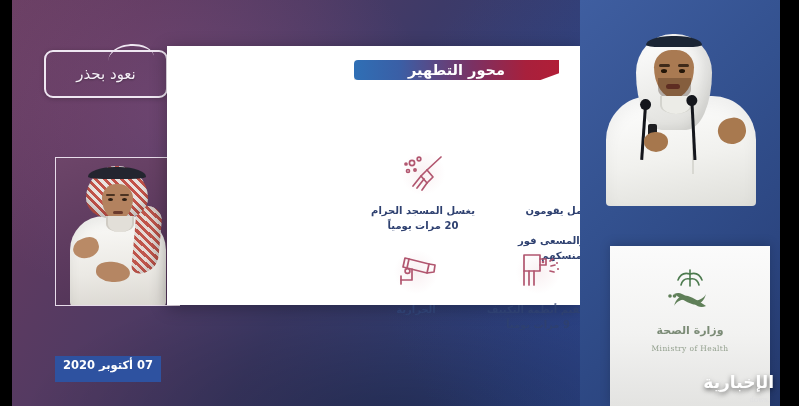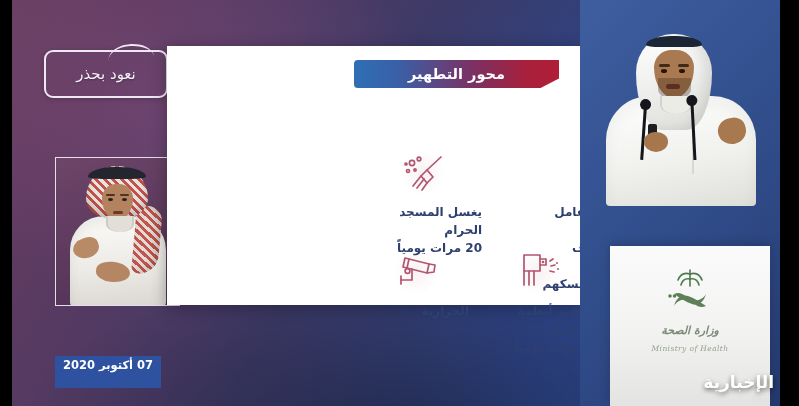--- a/index.html
+++ b/index.html
@@ -158,21 +158,21 @@
     color: #ffffff; font-size: 13.5px; font-weight: 600; letter-spacing: .45px;
     text-shadow: 0 1px 2px rgba(0,0,0,.4);
   }
   #date-badge {
     margin-top: 4px;
     display: inline-block;
     background: #2e52a0;
     color: #ffffff;
     font-size: 11.5px;
     font-weight: bold;
-    padding: 2px 8px 16px 8px;
+    padding: 2px 8px 10px 8px;
     direction: rtl;
     letter-spacing: .2px;
   }
 
   
   #slide-card {
     position: absolute;
     left: 155px;
     top: 46px;
     width: 413px;
@@ -180,21 +180,21 @@
     background: #ffffff;
     box-shadow: 0 3px 16px rgba(0,0,0,.30);
   }
 
   
   #title-banner {
     position: absolute;
     left: 187px;
     top: 14px;
     width: 205px;
-    height: 28px;
+    height: 20px;
     background: linear-gradient(90deg, #2f6fb5 0%, #3a5fa6 22%, #7b3163 58%, #a8203c 84%, #b11e37 100%);
     display: flex;
     align-items: center;
     justify-content: center;
     border-radius: 4px 0 0 4px;
     clip-path: polygon(0 0, 100% 0, 100% 66%, 91% 100%, 0 100%);
     box-shadow: 0 2px 5px rgba(0,0,0,.22);
   }
   #title-banner .title-text {
     color: #ffffff;
@@ -220,25 +220,24 @@
     position: absolute;
     left: 50%; top: 50%;
     transform: translate(-50%,-50%);
     width: 46px; height: 44px;
     background: radial-gradient(circle, rgba(189,90,110,.09) 0%, rgba(189,90,110,0) 70%);
     border-radius: 50%;
   }
   .slide-icon svg { position: relative; display: block; margin: 0 auto; }
   .slide-caption {
     color: #2e4070;
-    font-size: 12px;
+    font-size: 10px;
     font-weight: bold;
     line-height: 1.5;
     direction: rtl;
-    text-align: right;
   }
 
   
   #item-mosque   { left: 197px; top: 104px; width: 118px; }
   #item-workers  { left: 347px; top: 104px; width: 186px; }
   #item-water    { left: 436px; top: 203px; width: 106px; }
   #item-ac       { left: 318px; top: 203px; width: 106px; }
   #item-cameras  { left: 196px; top: 203px; width: 106px; }
 
   
@@ -307,21 +306,20 @@
 
   
   #podium {
     position: absolute;
     left: 30px;
     bottom: 0;
     width: 160px;
     height: 160px;
     background: linear-gradient(180deg,#fbfbfb 0%,#f2f2f1 55%,#e3e3e1 100%);
     box-shadow: 0 -2px 10px rgba(0,0,0,.18);
-    font-style: italic;
   }
   #podium-logo {
     position: absolute; left: 50%; top: 22px; transform: translateX(-50%);
     text-align: center; width: 120px;
   }
   #podium-logo .moh-name {
     color: #7b8b76; font-size: 11px; font-weight: bold; direction: rtl; margin-top: 2px;
   }
   #podium-logo .moh-name-en {
     color: #93a08e; font-size: 7.5px; letter-spacing: .4px; margin-top: 7px;

